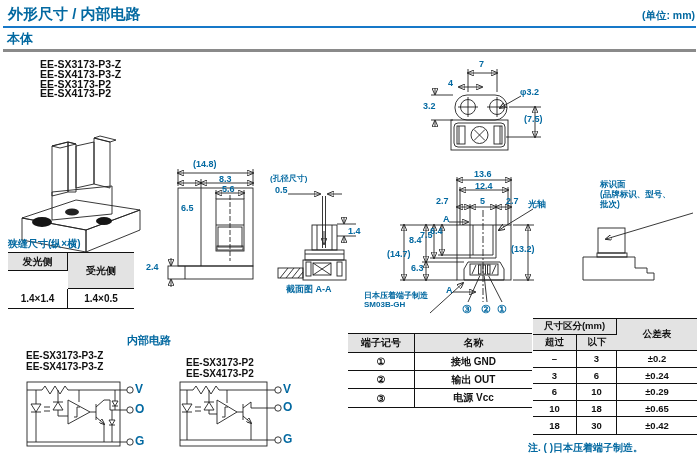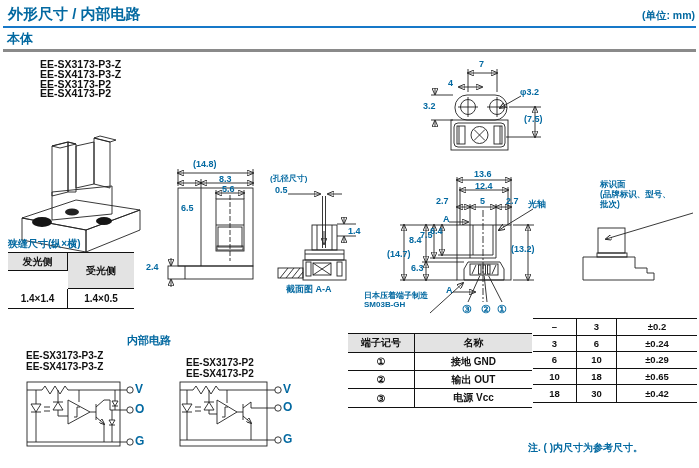--- a/index.html
+++ b/index.html
@@ -270,20 +270,30 @@
       <rect x="25" y="50" width="27" height="25"></rect>
       <rect x="24" y="75" width="30" height="4" fill="#8a8a8a"></rect>
       <path d="M10,79 H62 V90 H74 V95 H81 V102 H10 Z"></path>
     </svg>
     <span class="lbl f85" style="left:27px;top:2px;">标识面</span>
     <span class="lbl f85" style="left:27px;top:12px;">(品牌标识、型号、</span>
     <span class="lbl f85" style="left:27px;top:22px;">批次)</span>
   </div>
 
   <div class="tbl" style="left:533px;top:318px;width:164px;font-size:9.5px;">
+    <div style="display:grid;grid-template-columns:84px 80px;">
+      <div class="br">
+        <div class="cell hbg bb" style="height:16px;">尺寸区分(mm)</div>
+        <div style="display:grid;grid-template-columns:44px 40px;">
+          <div class="cell hbg bb br" style="height:16px;">超过</div>
+          <div class="cell hbg bb" style="height:16px;">以下</div>
+        </div>
+      </div>
+      <div class="cell hbg bb" style="height:32px;">公差表</div>
+    </div>
     <div style="display:grid;grid-template-columns:44px 40px 80px;">
       <div class="cell bb br" style="height:16.5px;">–</div>
       <div class="cell bb br" style="height:16.5px;">3</div>
       <div class="cell bb" style="height:16.5px;">±0.2</div>
     </div>
     <div style="display:grid;grid-template-columns:44px 40px 80px;">
       <div class="cell bb br" style="height:16.5px;">3</div>
       <div class="cell bb br" style="height:16.5px;">6</div>
       <div class="cell bb" style="height:16.5px;">±0.24</div>
     </div>
@@ -296,21 +306,21 @@
       <div class="cell bb br" style="height:16.5px;">10</div>
       <div class="cell bb br" style="height:16.5px;">18</div>
       <div class="cell bb" style="height:16.5px;">±0.65</div>
     </div>
     <div style="display:grid;grid-template-columns:44px 40px 80px;">
       <div class="cell br" style="height:16.5px;">18</div>
       <div class="cell br" style="height:16.5px;">30</div>
       <div class="cell" style="height:16.5px;">±0.42</div>
     </div>
   </div>
-  <span class="lbl f10" style="left:528px;top:442px;">注. (  )内尺寸为参考尺寸。</span>
+  <span class="lbl f10" style="left:528px;top:442px;">注. (  )日本压着端子制造。</span>
 
   <div class="tbl" style="left:348px;top:333px;width:184px;font-size:10px;">
     <div style="display:grid;grid-template-columns:67px 117px;">
       <div class="cell hbg bb br" style="height:19px;">端子记号</div>
       <div class="cell hbg bb" style="height:19px;">名称</div>
       <div class="cell bb br" style="height:18px;">①</div>
       <div class="cell bb" style="height:18px;">接地 GND</div>
       <div class="cell bb br" style="height:18px;">②</div>
       <div class="cell bb" style="height:18px;">输出 OUT</div>
       <div class="cell br" style="height:18px;">③</div>

